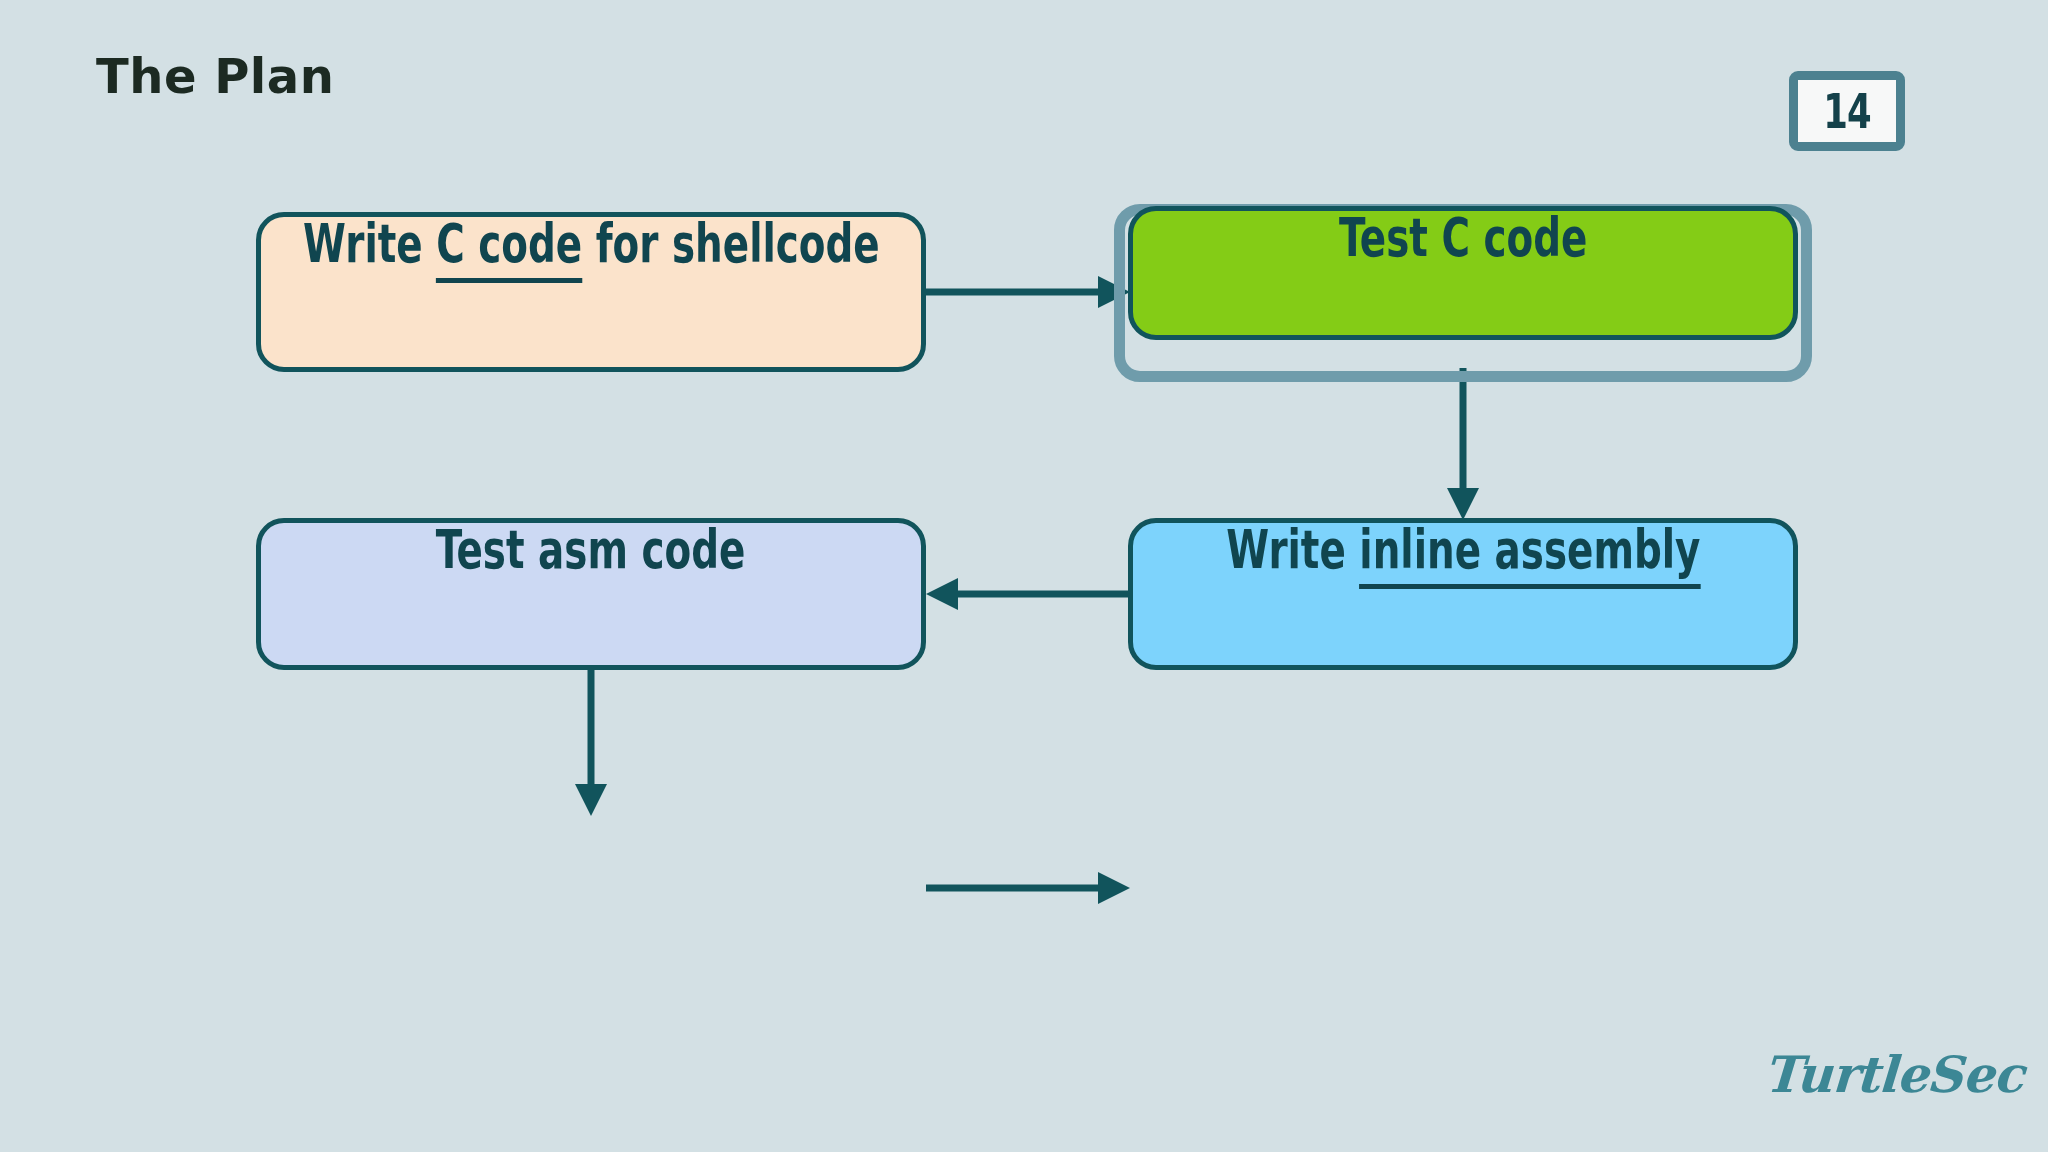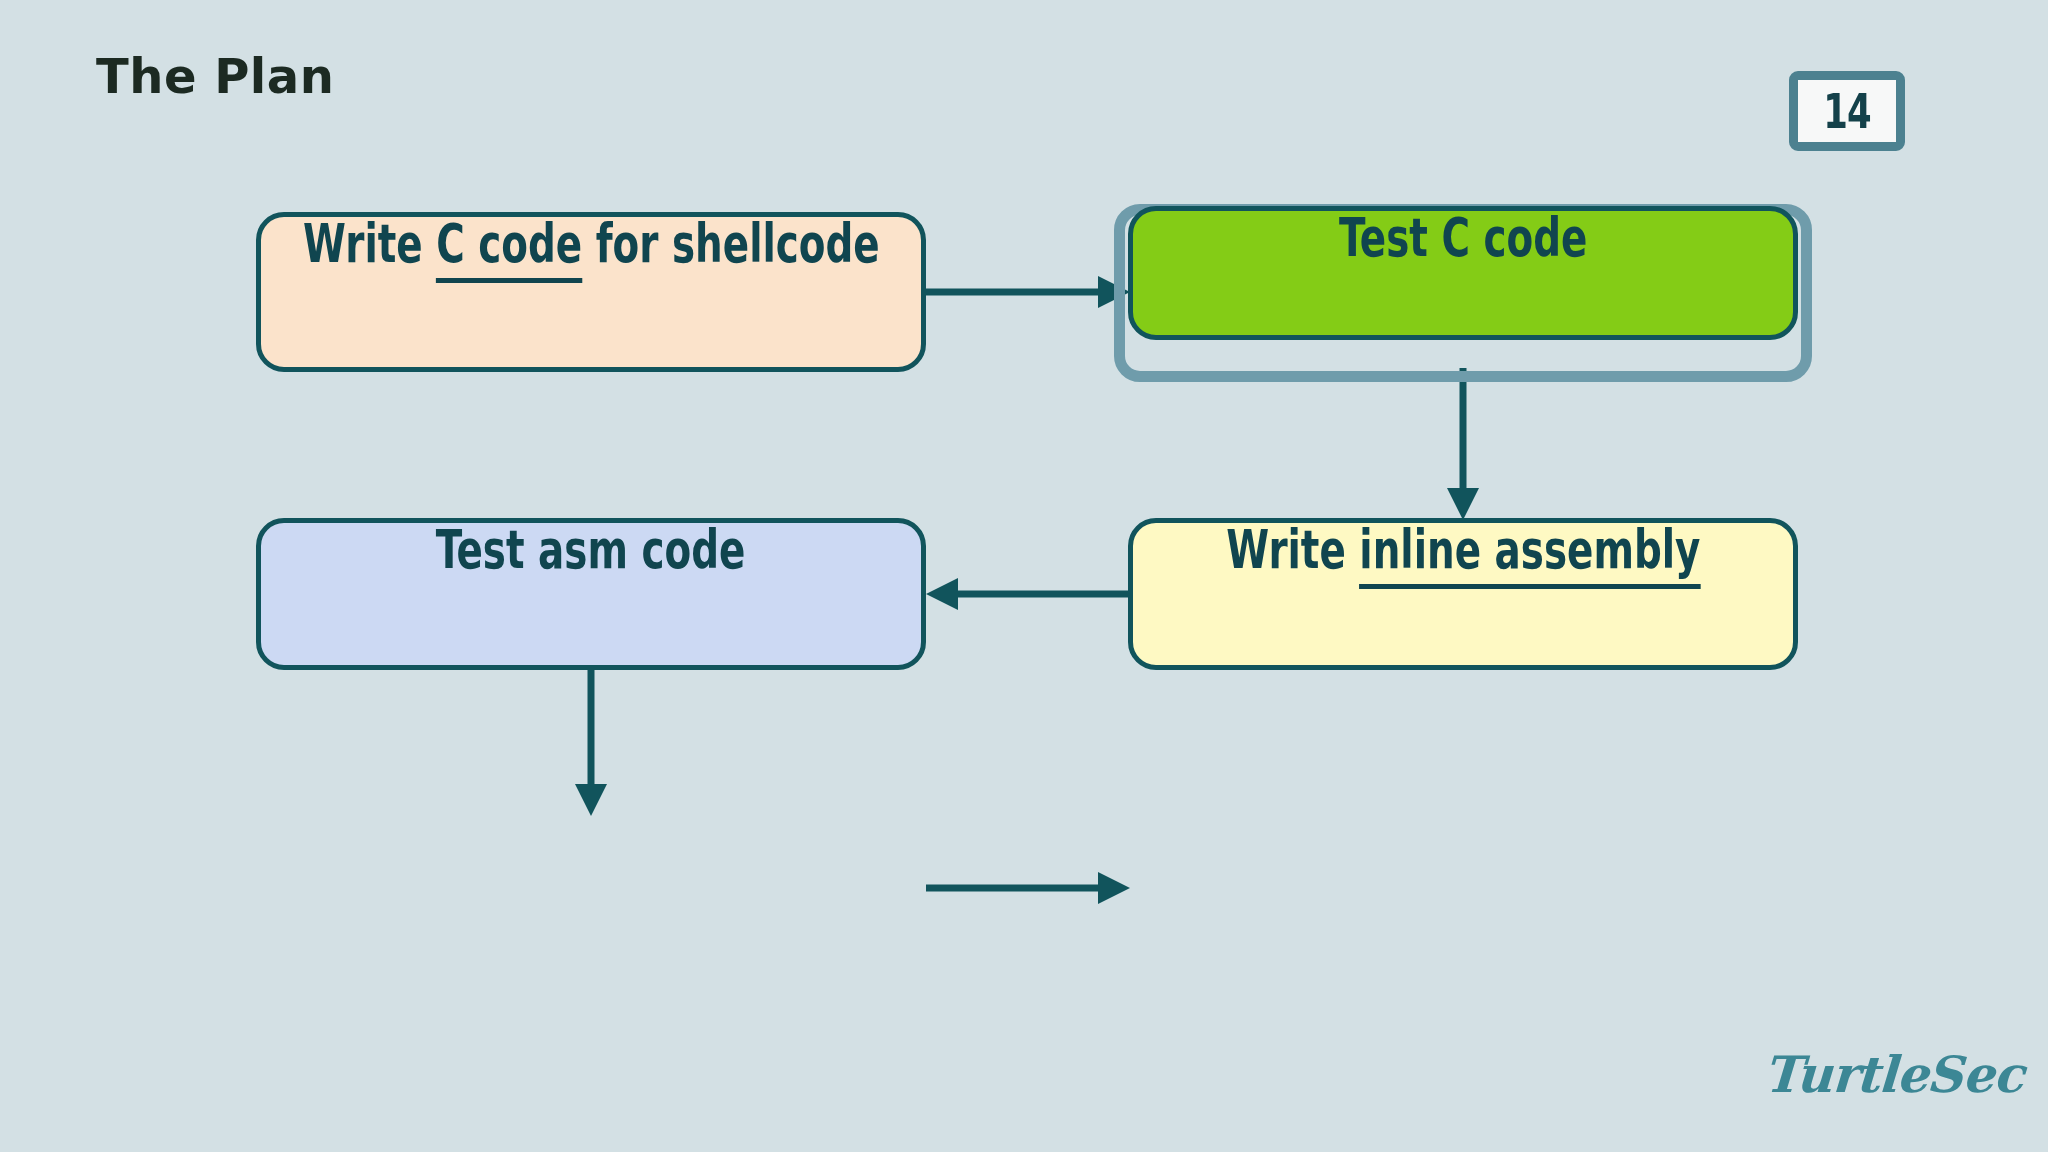--- a/index.html
+++ b/index.html
@@ -192,21 +192,21 @@
   </div>
 
   <div class="flow-box" style="left:1128px; top:206px; width:670px; height:134px; background:#84cc16;">
     <span class="box-label"><span>Test C code</span></span>
   </div>
 
   <div class="flow-box" style="left:256px; top:518px; width:670px; height:152px; background:#ccd9f3;">
     <span class="box-label"><span>Test asm code</span></span>
   </div>
 
-  <div class="flow-box" style="left:1128px; top:518px; width:670px; height:152px; background:#fef9c3;">
+  <div class="flow-box" style="left:1128px; top:518px; width:670px; height:152px; background:#7dd3fc;">
     <span class="box-label"><span>Write </span><u>inline assembly</u></span>
   </div>
 
 
 
 
   <div id="turtlesec-logo">TurtleSec</div>
 
 </div>
 

